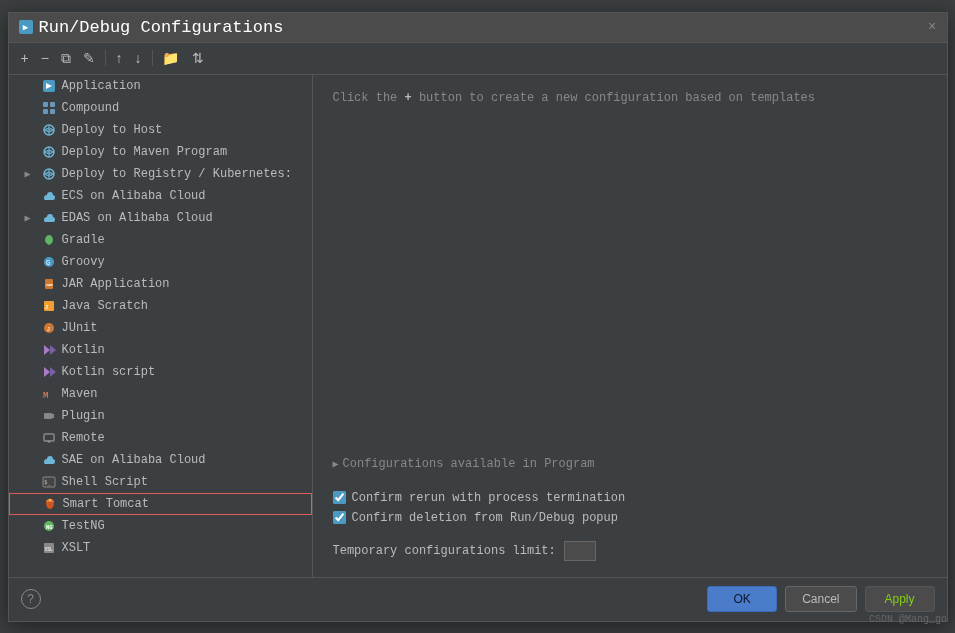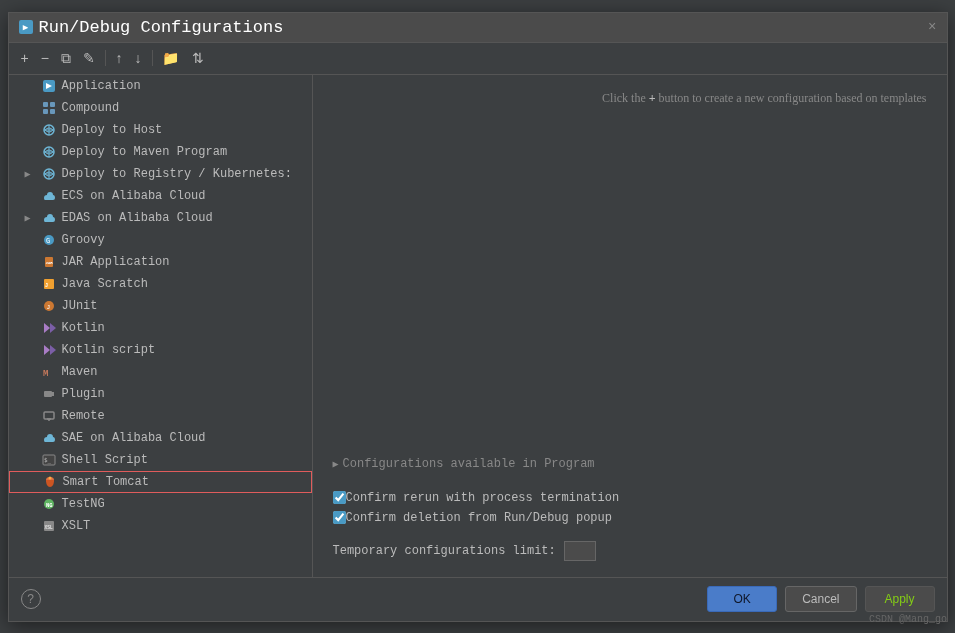--- a/index.html
+++ b/index.html
@@ -152,22 +152,21 @@
       flex: 1;
       background: #3c3f41;
       padding: 16px 20px;
       display: flex;
       flex-direction: column;
     }
     .hint-text {
       color: #888888;
       font-size: 12px;
       margin-bottom: 20px;
-      font-family: Liberation Serif, serif;
-      text-align: right;
+      font-family: Liberation Mono, monospace;
     }
     .hint-plus {
       color: #bbbbbb;
       font-weight: bold;
     }
     .section-header {
       display: flex;
       align-items: center;
       gap: 4px;
       color: #888;
@@ -175,20 +174,21 @@
       margin-top: 10px;
       cursor: pointer;
     }
     .section-header .arrow { font-size: 10px; }
     .checkboxes-section {
       margin-top: 20px;
     }
     .checkbox-row {
       display: flex;
       align-items: flex-start;
+      gap: 6px;
       margin-bottom: 6px;
       color: #bbbbbb;
       font-size: 12px;
     }
     .checkbox-row input[type="checkbox"] {
       accent-color: #4a9ac4;
       width: 13px;
       height: 13px;
     }
     .temp-config-row {
@@ -385,20 +385,29 @@
       <div class="tree-item">
         <span class="tree-item-arrow">▶</span>
         <span class="tree-item-icon icon-cloud">
           <svg class="svg-icon" viewBox="0 0 14 14">
               <path d="M2 9 Q2 6 5 6 Q5 3 8 3 Q11 3 11 6 Q13 6 13 9 Q13 11 11 11 L3 11 Q2 11 2 9Z" fill="#6eb6d6"></path>
             </svg>
         </span>
         <span>EDAS on Alibaba Cloud</span>
       </div>
 
+      <div class="tree-item">
+        <span class="tree-item-arrow"></span>
+        <span class="tree-item-icon icon-gradle">
+          <svg class="svg-icon" viewBox="0 0 14 14">
+              <path d="M7 2 C5 2 3 4 3 7 C3 9 4.5 11 7 12 C9.5 11 11 9 11 7 C11 4 9 2 7 2Z" fill="#5fb562"></path>
+            </svg>
+        </span>
+        <span>Gradle</span>
+      </div>
 
       <div class="tree-item">
         <span class="tree-item-arrow"></span>
         <span class="tree-item-icon icon-groovy">
           <svg class="svg-icon" viewBox="0 0 14 14">
               <circle cx="7" cy="7" r="5" fill="#4a9ac4"></circle>
               <text x="4" y="10" font-size="7" fill="white">G</text>
             </svg>
         </span>
         <span>Groovy</span>

